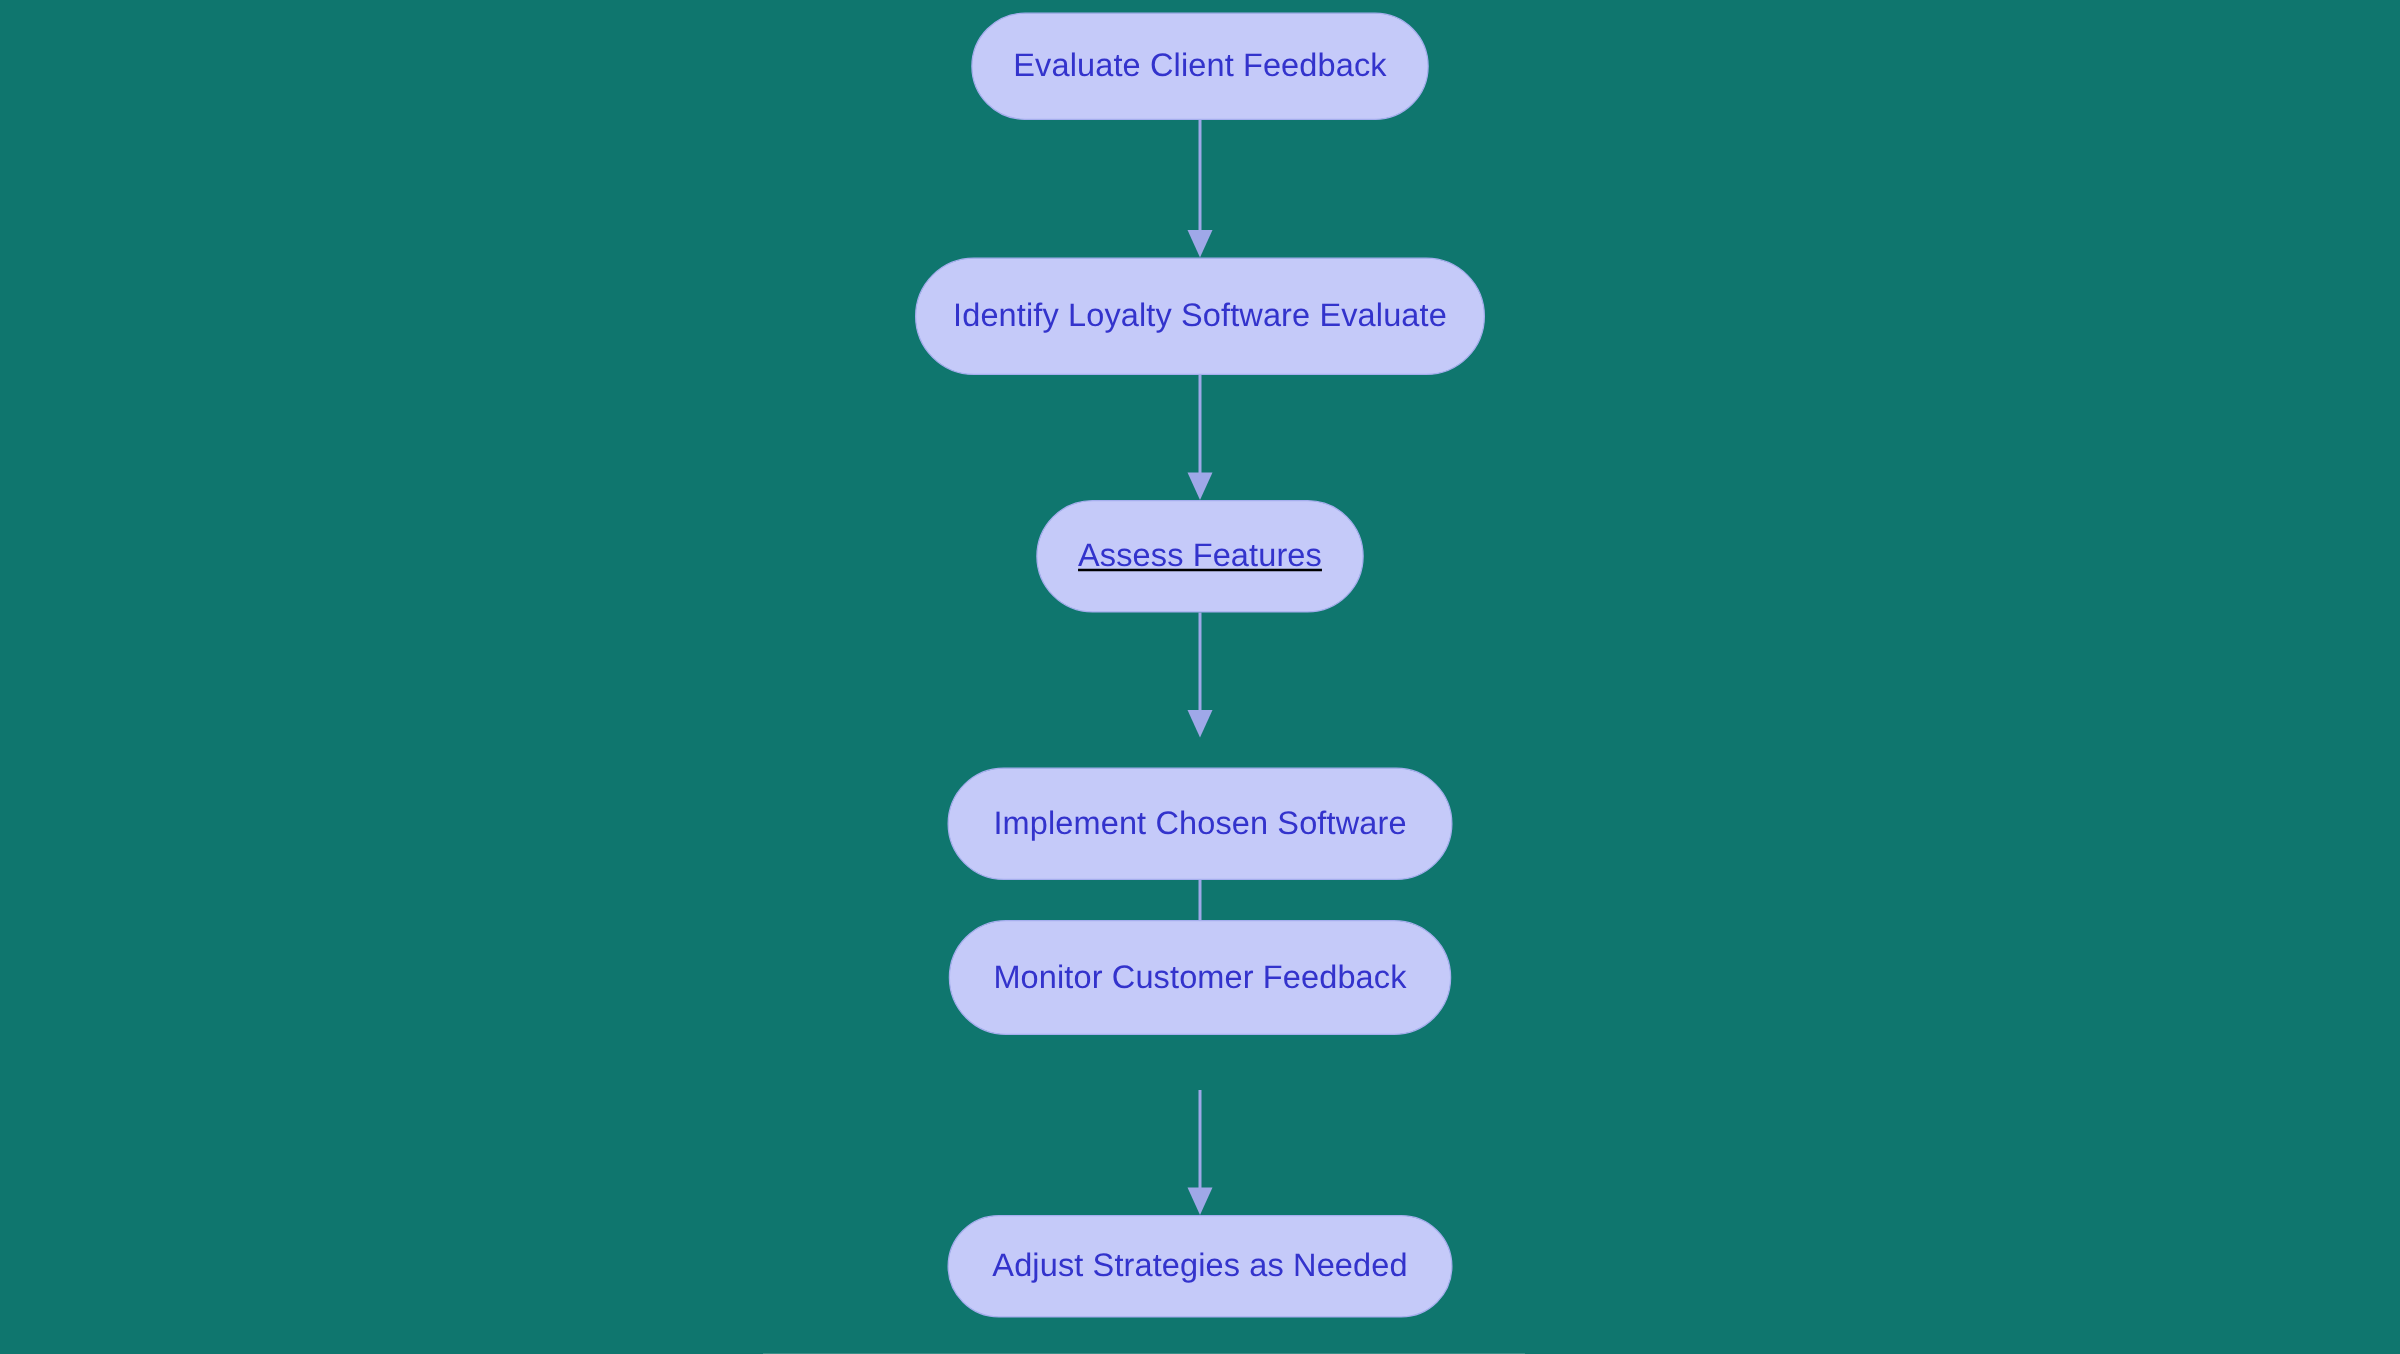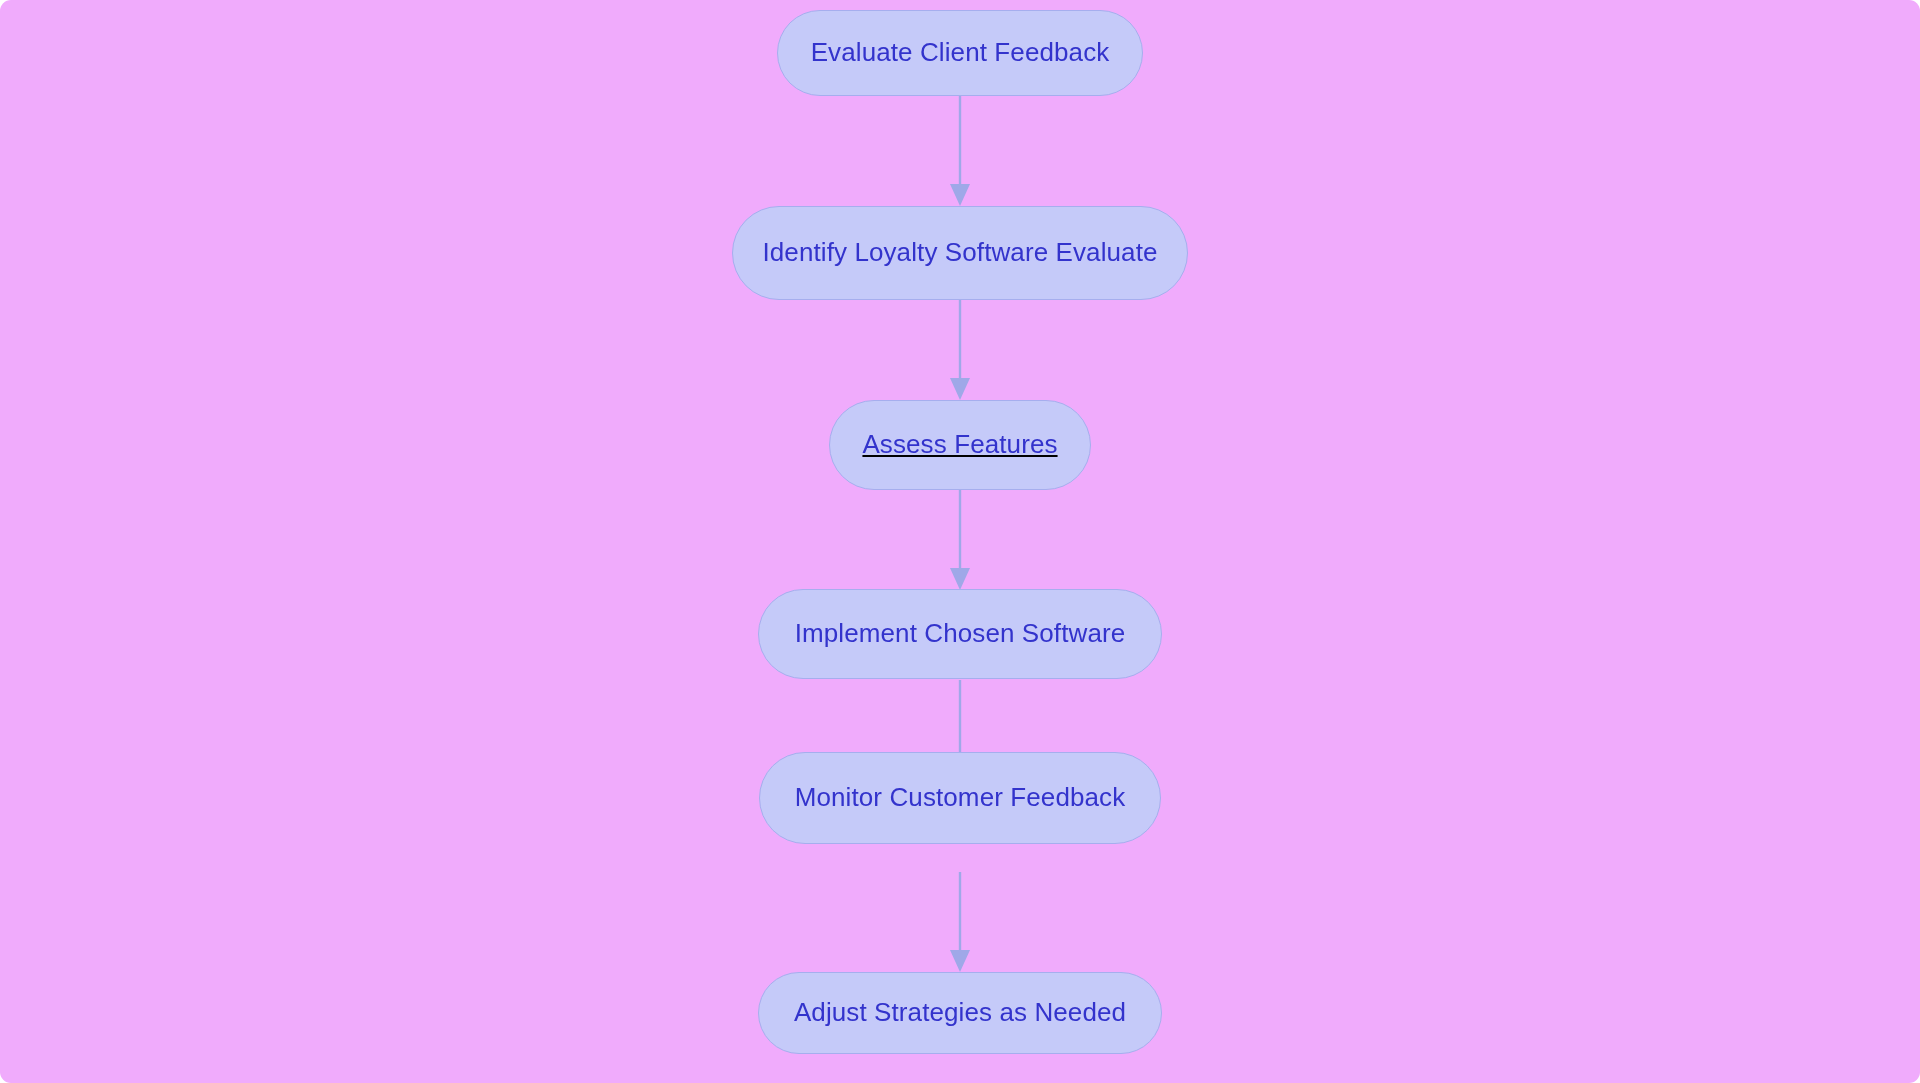--- a/index.html
+++ b/index.html
@@ -12,22 +12,21 @@
     height: 1083px;
     background: #ffffff;
     font-family: "Liberation Sans", sans-serif;
     overflow: hidden;
   }
 
   #flowchart-canvas {
     position: relative;
     width: 1920px;
     height: 1083px;
-    background: #f0abfc;
-    border-radius: 11px;
+    background: #0f766e;
   }
 
   
   .flow-node {
     position: absolute;
     left: 50%;
     transform: translateX(-50%);
     box-sizing: border-box;
     display: flex;
     align-items: center;
@@ -108,22 +107,22 @@
     </div>
     <div class="flow-node" style="top: 10px; width: 366px; height: 86px;">
       <span class="flow-node-label">Evaluate Client Feedback</span>
     </div>
     <div class="flow-node" style="top: 206px; width: 456px; height: 94px;">
       <span class="flow-node-label">Identify Loyalty Software Evaluate</span>
     </div>
     <div class="flow-node" style="top: 400px; width: 262px; height: 90px; text-decoration: underline;">
       <span class="flow-node-label">Assess Features</span>
     </div>
-    <div class="flow-node" style="top: 589px; width: 404px; height: 90px;">
+    <div class="flow-node" style="top: 614px; width: 404px; height: 90px;">
       <span class="flow-node-label">Implement Chosen Software</span>
     </div>
-    <div class="flow-node" style="top: 752px; width: 402px; height: 92px;">
+    <div class="flow-node" style="top: 736px; width: 402px; height: 92px;">
       <span class="flow-node-label">Monitor Customer Feedback</span>
     </div>
     <div class="flow-node" style="top: 972px; width: 404px; height: 82px;">
       <span class="flow-node-label">Adjust Strategies as Needed</span>
     </div>
   </div>
 
 </body></html>

